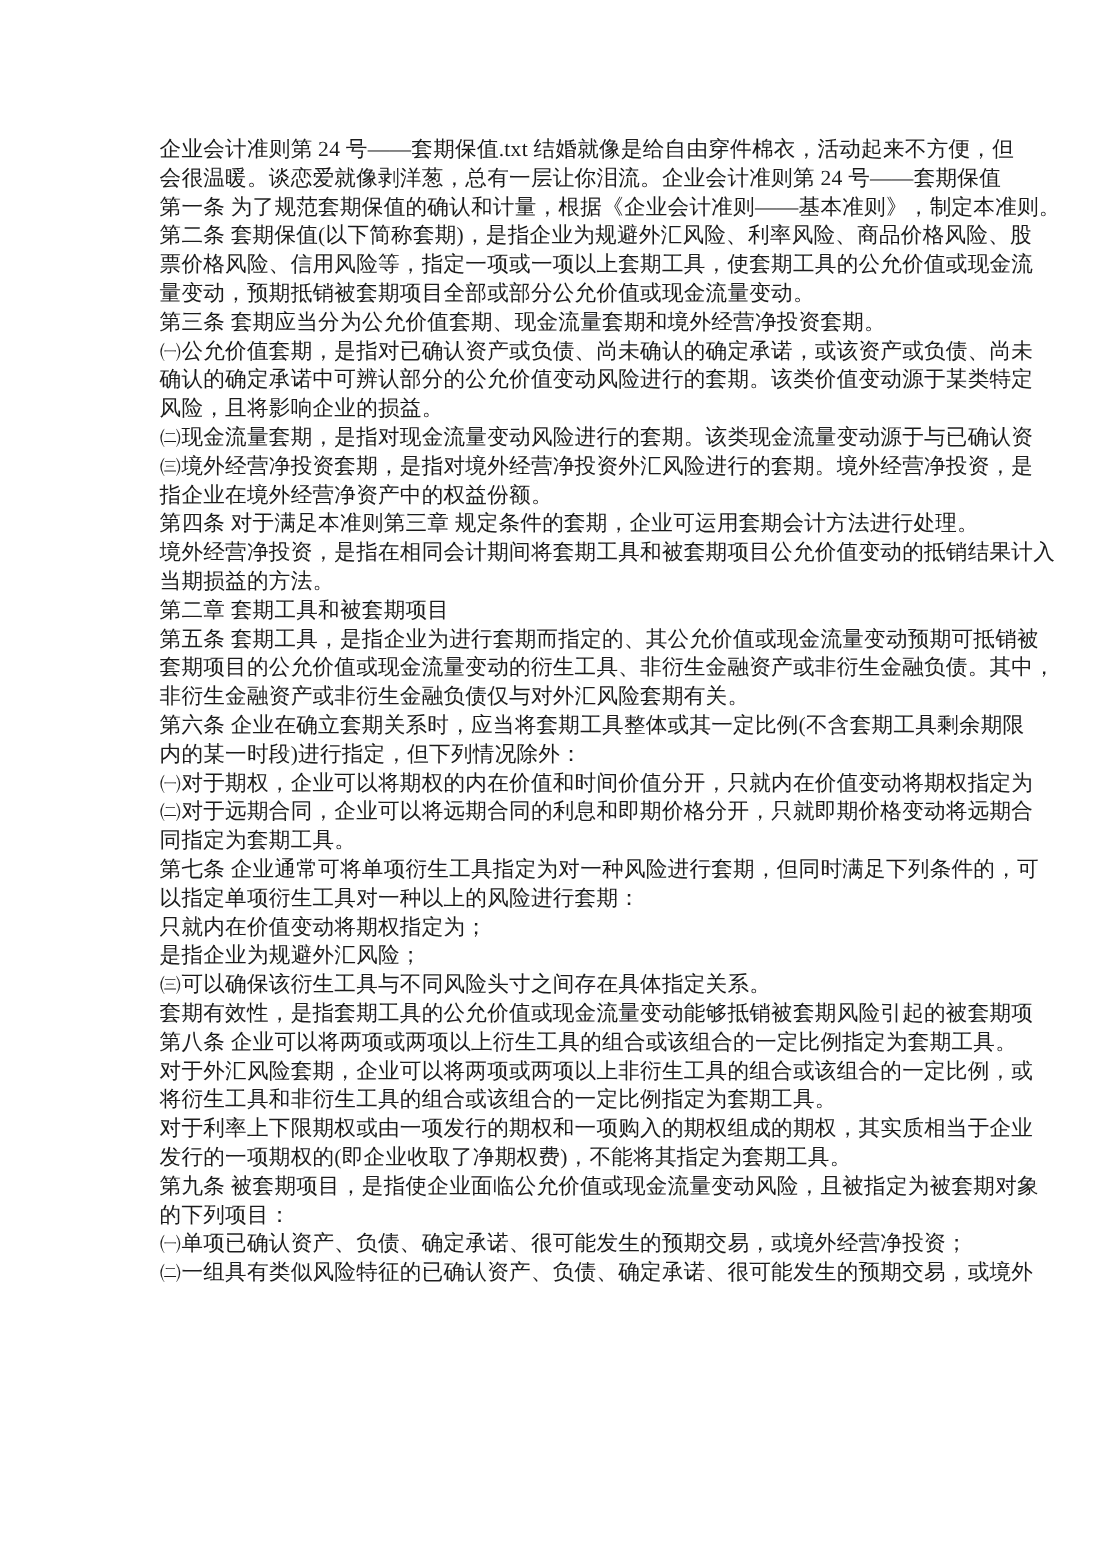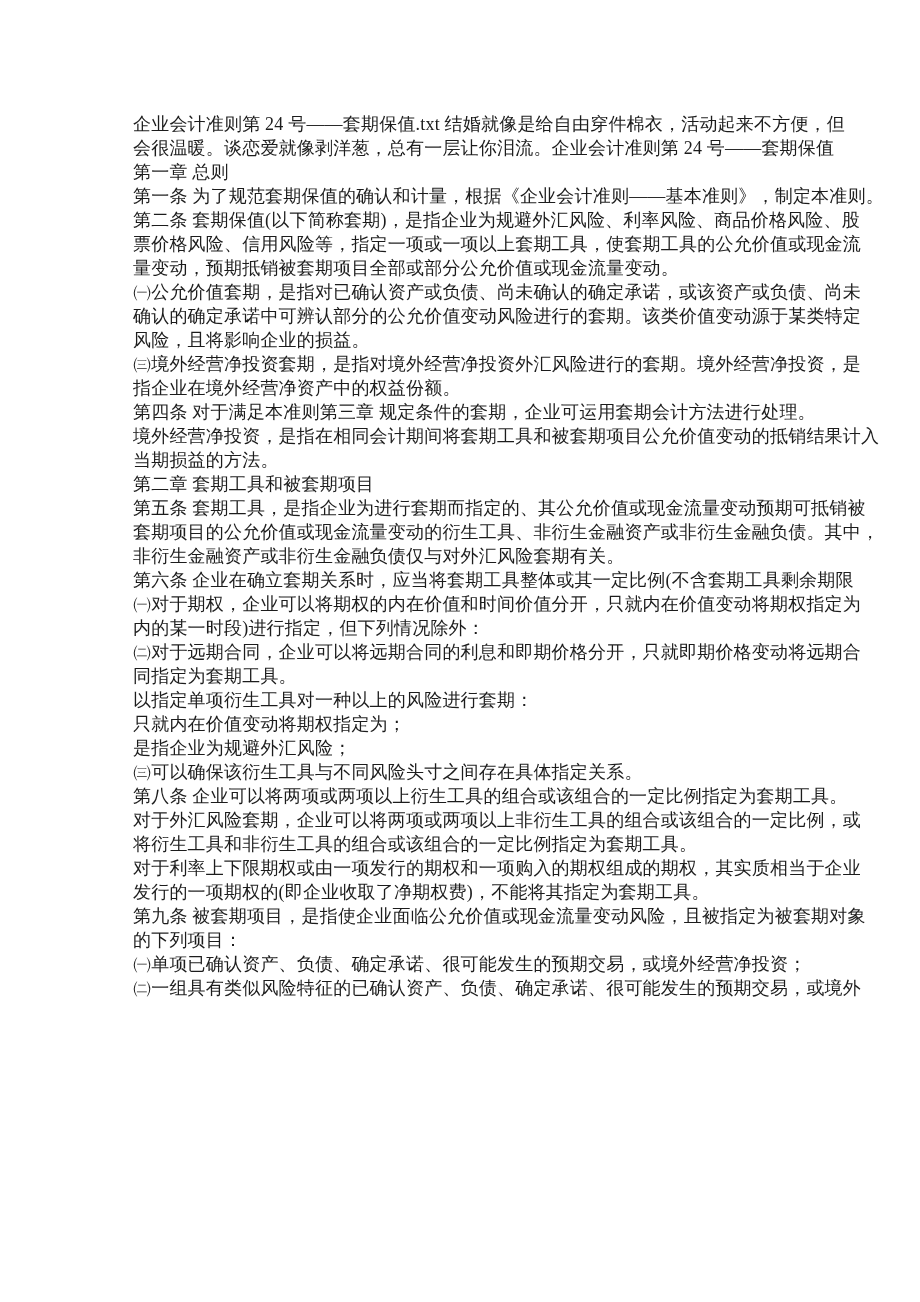--- a/index.html
+++ b/index.html
@@ -40,46 +40,49 @@
     -webkit-font-smoothing: antialiased;
   }
 </style>
 </head>
 <body>
 
 <main class="doc-page">
   <div class="text-block">
       <p class="line">企业会计准则第 24 号——套期保值.txt 结婚就像是给自由穿件棉衣，活动起来不方便，但</p>
       <p class="line">会很温暖。谈恋爱就像剥洋葱，总有一层让你泪流。企业会计准则第 24 号——套期保值</p>
-      <p class="line">第一章 总则</p>
       <p class="line">第一条 为了规范套期保值的确认和计量，根据《企业会计准则——基本准则》，制定本准则。</p>
       <p class="line">第二条 套期保值(以下简称套期)，是指企业为规避外汇风险、利率风险、商品价格风险、股</p>
       <p class="line">票价格风险、信用风险等，指定一项或一项以上套期工具，使套期工具的公允价值或现金流</p>
       <p class="line">量变动，预期抵销被套期项目全部或部分公允价值或现金流量变动。</p>
+      <p class="line">第三条 套期应当分为公允价值套期、现金流量套期和境外经营净投资套期。</p>
       <p class="line">㈠公允价值套期，是指对已确认资产或负债、尚未确认的确定承诺，或该资产或负债、尚未</p>
       <p class="line">确认的确定承诺中可辨认部分的公允价值变动风险进行的套期。该类价值变动源于某类特定</p>
       <p class="line">风险，且将影响企业的损益。</p>
+      <p class="line">㈡现金流量套期，是指对现金流量变动风险进行的套期。该类现金流量变动源于与已确认资</p>
       <p class="line">㈢境外经营净投资套期，是指对境外经营净投资外汇风险进行的套期。境外经营净投资，是</p>
       <p class="line">指企业在境外经营净资产中的权益份额。</p>
       <p class="line">第四条 对于满足本准则第三章 规定条件的套期，企业可运用套期会计方法进行处理。</p>
       <p class="line">境外经营净投资，是指在相同会计期间将套期工具和被套期项目公允价值变动的抵销结果计入</p>
       <p class="line">当期损益的方法。</p>
       <p class="line">第二章 套期工具和被套期项目</p>
       <p class="line">第五条 套期工具，是指企业为进行套期而指定的、其公允价值或现金流量变动预期可抵销被</p>
       <p class="line">套期项目的公允价值或现金流量变动的衍生工具、非衍生金融资产或非衍生金融负债。其中，</p>
       <p class="line">非衍生金融资产或非衍生金融负债仅与对外汇风险套期有关。</p>
       <p class="line">第六条 企业在确立套期关系时，应当将套期工具整体或其一定比例(不含套期工具剩余期限</p>
+      <p class="line">内的某一时段)进行指定，但下列情况除外：</p>
       <p class="line">㈠对于期权，企业可以将期权的内在价值和时间价值分开，只就内在价值变动将期权指定为</p>
-      <p class="line">内的某一时段)进行指定，但下列情况除外：</p>
       <p class="line">㈡对于远期合同，企业可以将远期合同的利息和即期价格分开，只就即期价格变动将远期合</p>
       <p class="line">同指定为套期工具。</p>
+      <p class="line">第七条 企业通常可将单项衍生工具指定为对一种风险进行套期，但同时满足下列条件的，可</p>
       <p class="line">以指定单项衍生工具对一种以上的风险进行套期：</p>
       <p class="line">只就内在价值变动将期权指定为；</p>
       <p class="line">是指企业为规避外汇风险；</p>
       <p class="line">㈢可以确保该衍生工具与不同风险头寸之间存在具体指定关系。</p>
+      <p class="line">套期有效性，是指套期工具的公允价值或现金流量变动能够抵销被套期风险引起的被套期项</p>
       <p class="line">第八条 企业可以将两项或两项以上衍生工具的组合或该组合的一定比例指定为套期工具。</p>
       <p class="line">对于外汇风险套期，企业可以将两项或两项以上非衍生工具的组合或该组合的一定比例，或</p>
       <p class="line">将衍生工具和非衍生工具的组合或该组合的一定比例指定为套期工具。</p>
       <p class="line">对于利率上下限期权或由一项发行的期权和一项购入的期权组成的期权，其实质相当于企业</p>
       <p class="line">发行的一项期权的(即企业收取了净期权费)，不能将其指定为套期工具。</p>
       <p class="line">第九条 被套期项目，是指使企业面临公允价值或现金流量变动风险，且被指定为被套期对象</p>
       <p class="line">的下列项目：</p>
       <p class="line">㈠单项已确认资产、负债、确定承诺、很可能发生的预期交易，或境外经营净投资；</p>
       <p class="line">㈡一组具有类似风险特征的已确认资产、负债、确定承诺、很可能发生的预期交易，或境外</p>
     </div>

